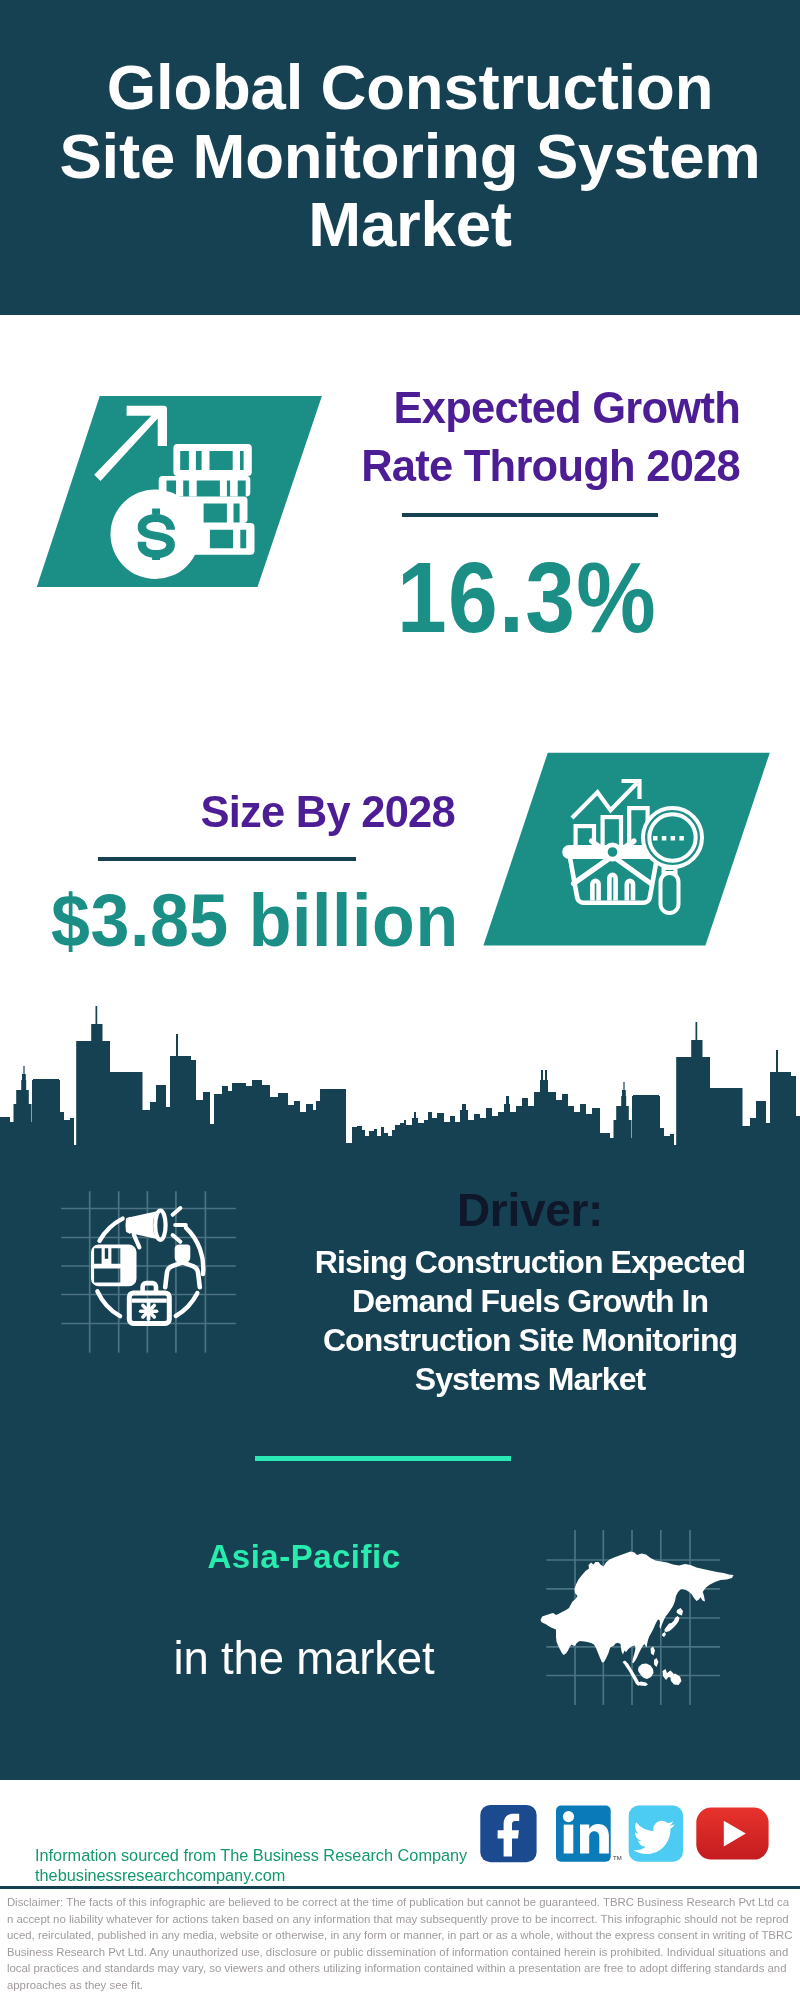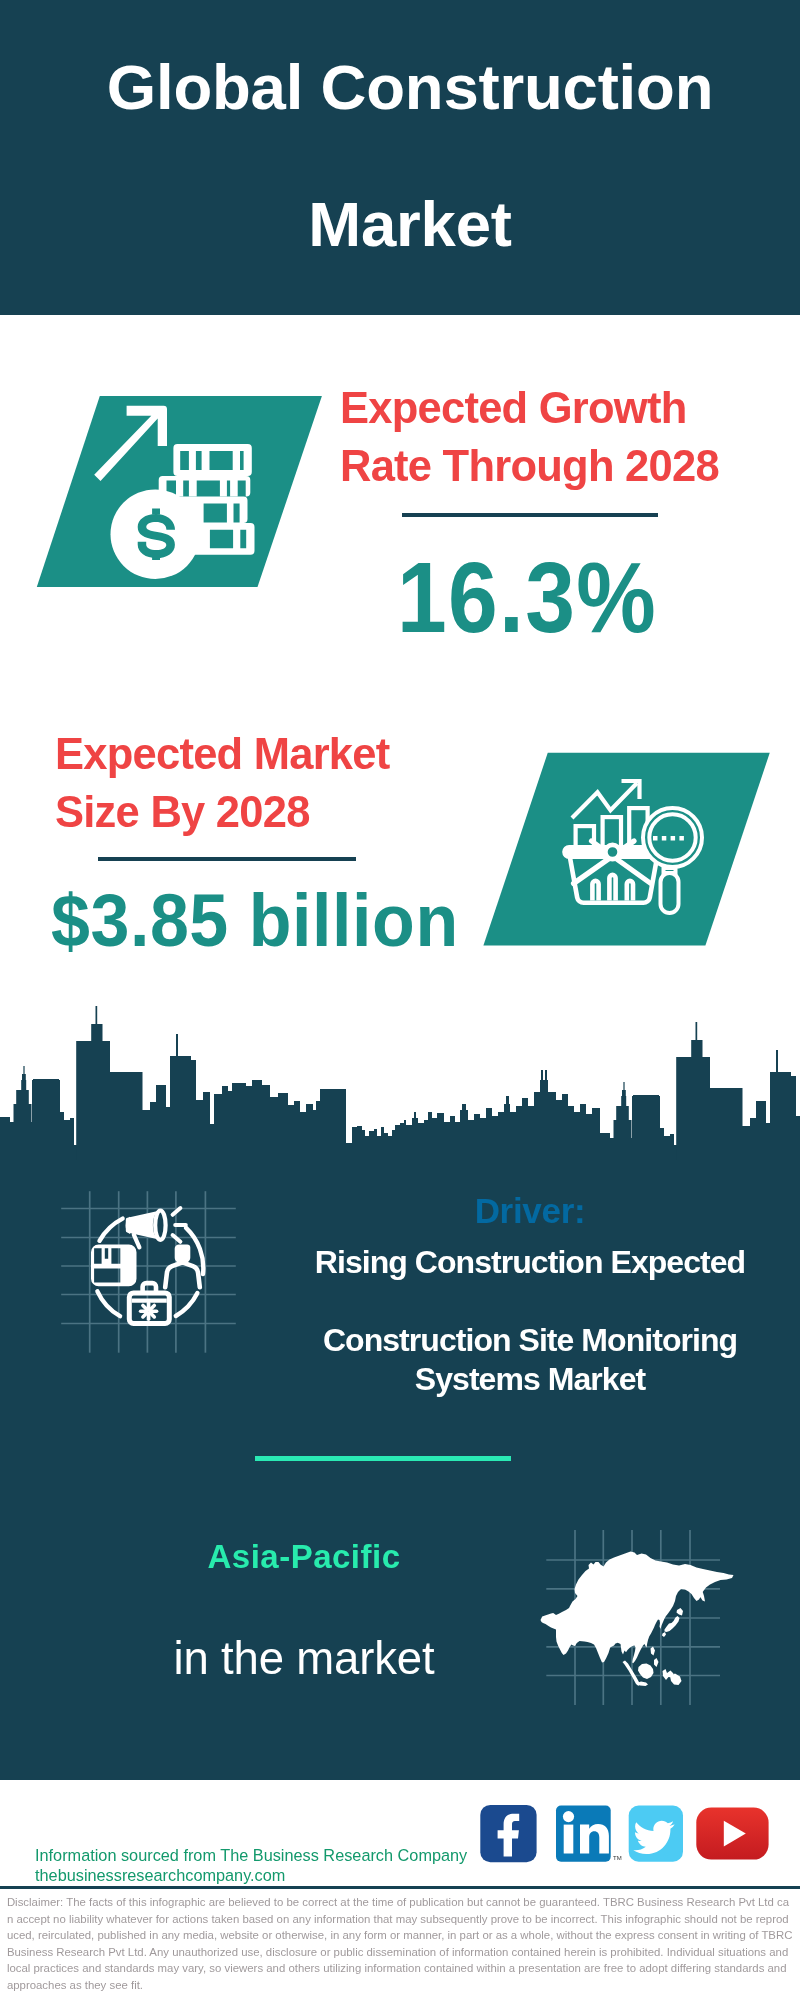--- a/index.html
+++ b/index.html
@@ -4,31 +4,31 @@
 <style>
   html,body{margin:0;padding:0;}
   body{width:800px;height:2000px;background:#ffffff;font-family:"Liberation Sans",sans-serif;overflow:hidden;}
   .page{position:relative;width:716px;height:2000px;background:#ffffff;}
   .abs{position:absolute;}
 
   .header{left:0;top:0;width:800px;height:315px;background:#164152;}
   .title{left:10px;top:53px;width:800px;text-align:center;color:#ffffff;font-size:63.5px;
          font-weight:bold;line-height:68.5px;letter-spacing:-0.2px;}
 
-  .stat-head{text-align:left;color:#ef4444;font-size:43.5px;font-weight:bold;
+  .stat-head{text-align:right;color:#4c1d95;font-size:43.5px;font-weight:bold;
              line-height:57.5px;letter-spacing:-0.75px;}
   .rule{height:4px;background:#164152;}
   .bigval{white-space:nowrap;color:#1b8f86;font-weight:bold;}
   .bigval.v1{font-size:101px;line-height:98px;letter-spacing:1.5px;text-align:center;transform:scaleX(0.885);transform-origin:left center;}
   .bigval.v2{font-size:74px;line-height:74px;letter-spacing:0.6px;text-align:left;transform:scaleX(0.945);transform-origin:left center;}
 
   .darkpanel{left:0;top:1145px;width:800px;height:635px;background:#164152;}
 
-  .driver-label{left:290px;top:1190px;width:480px;text-align:center;color:#0369a1;
-                font-size:35px;font-weight:bold;line-height:41.5px;letter-spacing:-0.3px;}
+  .driver-label{left:290px;top:1190px;width:480px;text-align:center;color:#0f172a;
+                font-size:46px;font-weight:bold;line-height:41.5px;letter-spacing:-0.3px;}
   .driver-text{left:290px;top:1243px;width:480px;text-align:center;color:#ffffff;
                font-size:32px;font-weight:bold;line-height:39px;letter-spacing:-0.95px;}
   .grn-rule{left:255px;top:1456px;width:256px;height:5px;background:#2ae9b4;}
 
   .region-label{left:74px;top:1535px;width:460px;text-align:center;color:#28ebad;
                 font-size:33px;font-weight:bold;line-height:43px;letter-spacing:0.5px;}
   .region-text{left:74px;top:1585px;width:460px;text-align:center;color:#ffffff;
                font-size:45.5px;font-weight:normal;line-height:49px;letter-spacing:-0.15px;}
 
   .footbar{left:0;top:1780px;width:800px;height:108px;background:#ffffff;}
@@ -36,21 +36,21 @@
   .hr-foot{left:0;top:1886px;width:800px;height:3px;background:#164152;}
   .disclaimer{left:6.9px;top:1894px;width:786px;color:#a09a9c;font-size:11.4px;
               line-height:16.5px;text-align:left;word-break:break-all;}
   svg.layer{position:absolute;left:0;top:0;pointer-events:none;}
 </style>
 </head>
 <body>
 
 <div class="page">
   <div class="abs header">
-    <div class="abs title"><span>Global Construction</span><br><br><span>Market</span></div>
+    <div class="abs title"><span>Global Construction</span><br><span>Site Monitoring System</span><br><span>Market</span></div>
   </div>
   <svg class="icon-money" width="800" height="2000" viewBox="0 0 800 2000" style="position:absolute;left:0;top:0;pointer-events:none;">
     <polygon points="99.8,396 321.9,396 257.5,587 36.8,587" fill="#1b8f86"></polygon>
     <g fill="#ffffff">
       <path d="M126.6 405.7 h37 a3.4 3.4 0 0 1 3.4 3.4 v37 h-9.3 v-27.5 L100.5 481 l-6.3-6.3 l57.1 -59 h-24.7 z"></path>
     </g>
     <g>
       <path fill="#ffffff" fill-rule="evenodd" d="M177.4 443.9 h70.4 a4 4 0 0 1 4 4 v24.2 a4 4 0 0 1 -4 4 h-70.4 a4 4 0 0 1 -4 -4 v-24.2 a4 4 0 0 1 4 -4 Z M180.2 451.1 h8.7 v18.8 h-8.7 Z M195.9 451.1 h5.7 v18.8 h-5.7 Z M209.5 451.1 h23.2 v18.8 h-23.2 Z M240.0 451.1 h3.6 v18.8 h-3.6 Z"></path>
       <path fill="#ffffff" fill-rule="evenodd" d="M162.7 476.1 h83.6 a4 4 0 0 1 4 4 v12.3 a4 4 0 0 1 -4 4 h-83.6 a4 4 0 0 1 -4 -4 v-12.3 a4 4 0 0 1 4 -4 Z M166.5 480.5 h9.5 v15.9 h-9.5 Z M183.2 480.5 h5.7 v15.9 h-5.7 Z M196.7 480.5 h23.2 v15.9 h-23.2 Z M226.9 480.5 h3.2 v15.9 h-3.2 Z M237.7 480.5 h8.0 v15.9 h-8.0 Z"></path>
       <path fill="#ffffff" fill-rule="evenodd" d="M173.5 496.4 h70.0 a4 4 0 0 1 4 4 v18.6 a4 4 0 0 1 -4 4 h-70.0 a4 4 0 0 1 -4 -4 v-18.6 a4 4 0 0 1 4 -4 Z M203.6 503.5 h23.3 v18.9 h-23.3 Z M233.5 503.5 h6.1 v18.9 h-6.1 Z"></path>
@@ -96,21 +96,21 @@
       <path d="M663.5 868 h12 v5 h-12 z"></path>
     </g>
     <g fill="#ffffff">
       <rect x="653" y="836" width="4.5" height="4.5"></rect>
       <rect x="661.8" y="836" width="4.5" height="4.5"></rect>
       <rect x="670.6" y="836" width="4.5" height="4.5"></rect>
       <rect x="679.4" y="836" width="4.5" height="4.5"></rect>
     </g>
   </svg>
 
-  <div class="abs stat-head" style="left:55px;top:726px;width:400px;"><span>Expected Market</span><br><span>Size By 2028</span></div>
+  <div class="abs stat-head" style="left:55px;top:726px;width:400px;"><br><span>Size By 2028</span></div>
   <div class="abs rule" style="left:98px;top:857px;width:258px;"></div>
   <div class="abs bigval v2" style="left:51px;top:884px;width:500px;">$3.85 billion</div>
   <div class="abs darkpanel"></div>
   <svg class="layer" width="800" height="2000" viewBox="0 0 800 2000">
     <path d="M0.0,1160.0 L0.0,1117.0 L10.0,1117.0 L10.0,1122.0 L13.5,1122.0 L13.5,1104.0 L16.2,1104.0 L16.2,1090.0 L21.2,1090.0 L21.2,1080.0 L22.0,1080.0 L22.0,1074.0 L23.4,1074.0 L23.4,1066.0 L24.6,1066.0 L24.6,1074.0 L25.8,1074.0 L25.8,1080.0 L26.2,1080.0 L26.2,1090.0 L28.8,1090.0 L28.8,1104.0 L31.5,1104.0 L31.5,1122.0 L32.0,1122.0 L32.0,1080.0 L33.0,1080.0 L33.0,1079.0 L59.0,1079.0 L59.0,1080.0 L60.0,1080.0 L60.0,1112.0 L64.0,1112.0 L64.0,1120.0 L70.0,1120.0 L70.0,1118.0 L74.0,1118.0 L74.0,1160.0 L76.2,1160.0 L76.2,1041.0 L91.2,1041.0 L91.2,1024.0 L95.5,1024.0 L95.5,1006.0 L97.2,1006.0 L97.2,1024.0 L102.5,1024.0 L102.5,1041.0 L110.0,1041.0 L110.0,1072.0 L142.5,1072.0 L142.5,1110.0 L150.0,1110.0 L150.0,1102.0 L156.0,1102.0 L156.0,1085.0 L166.0,1085.0 L166.0,1107.0 L170.0,1107.0 L170.0,1056.0 L176.0,1056.0 L176.0,1034.0 L178.0,1034.0 L178.0,1056.0 L191.0,1056.0 L191.0,1060.0 L196.0,1060.0 L196.0,1100.0 L203.0,1100.0 L203.0,1092.0 L210.0,1092.0 L210.0,1124.0 L214.0,1124.0 L214.0,1094.0 L222.0,1094.0 L222.0,1086.0 L228.0,1086.0 L228.0,1091.0 L232.0,1091.0 L232.0,1083.0 L246.0,1083.0 L246.0,1086.0 L252.0,1086.0 L252.0,1080.0 L262.0,1080.0 L262.0,1085.0 L270.0,1085.0 L270.0,1097.0 L278.0,1097.0 L278.0,1093.0 L288.0,1093.0 L288.0,1105.0 L294.0,1105.0 L294.0,1101.0 L300.0,1101.0 L300.0,1112.0 L306.0,1112.0 L306.0,1104.0 L313.0,1104.0 L313.0,1110.0 L316.0,1110.0 L316.0,1101.0 L320.0,1101.0 L320.0,1089.0 L346.0,1089.0 L346.0,1143.0 L352.0,1143.0 L352.0,1127.0 L357.0,1127.0 L357.0,1126.0 L362.0,1126.0 L362.0,1130.0 L365.0,1130.0 L365.0,1136.0 L369.0,1136.0 L369.0,1131.0 L374.0,1131.0 L374.0,1129.0 L377.0,1129.0 L377.0,1136.0 L381.0,1136.0 L381.0,1127.0 L384.0,1127.0 L384.0,1133.0 L388.0,1133.0 L388.0,1136.0 L392.0,1136.0 L392.0,1130.0 L395.0,1130.0 L395.0,1125.0 L400.0,1125.0 L400.0,1123.0 L404.0,1123.0 L404.0,1120.0 L406.0,1120.0 L406.0,1125.0 L412.0,1125.0 L412.0,1118.0 L414.0,1118.0 L414.0,1112.0 L416.0,1112.0 L416.0,1118.0 L418.0,1118.0 L418.0,1123.0 L424.0,1123.0 L424.0,1120.0 L428.0,1120.0 L428.0,1112.0 L432.0,1112.0 L432.0,1118.0 L437.0,1118.0 L437.0,1113.0 L444.0,1113.0 L444.0,1122.0 L450.0,1122.0 L450.0,1116.0 L455.0,1116.0 L455.0,1122.0 L460.0,1122.0 L460.0,1110.0 L462.0,1110.0 L462.0,1104.0 L466.0,1104.0 L466.0,1110.0 L468.0,1110.0 L468.0,1120.0 L474.0,1120.0 L474.0,1114.0 L480.0,1114.0 L480.0,1118.0 L486.0,1118.0 L486.0,1108.0 L492.0,1108.0 L492.0,1116.0 L498.0,1116.0 L498.0,1112.0 L504.0,1112.0 L504.0,1104.0 L506.0,1104.0 L506.0,1096.0 L509.0,1096.0 L509.0,1104.0 L510.0,1104.0 L510.0,1112.0 L516.0,1112.0 L516.0,1106.0 L522.0,1106.0 L522.0,1098.0 L528.0,1098.0 L528.0,1106.0 L534.0,1106.0 L534.0,1092.0 L540.0,1092.0 L540.0,1080.0 L541.0,1080.0 L541.0,1070.0 L543.0,1070.0 L543.0,1080.0 L545.0,1080.0 L545.0,1070.0 L547.0,1070.0 L547.0,1080.0 L548.0,1080.0 L548.0,1092.0 L556.0,1092.0 L556.0,1100.0 L562.0,1100.0 L562.0,1094.0 L568.0,1094.0 L568.0,1106.0 L574.0,1106.0 L574.0,1112.0 L580.0,1112.0 L580.0,1104.0 L586.0,1104.0 L586.0,1114.0 L592.0,1114.0 L592.0,1108.0 L600.0,1108.0 L600.0,1133.0 L610.0,1133.0 L610.0,1138.0 L613.5,1138.0 L613.5,1120.0 L616.2,1120.0 L616.2,1106.0 L621.2,1106.0 L621.2,1096.0 L622.0,1096.0 L622.0,1090.0 L623.4,1090.0 L623.4,1082.0 L624.6,1082.0 L624.6,1090.0 L625.8,1090.0 L625.8,1096.0 L626.2,1096.0 L626.2,1106.0 L628.8,1106.0 L628.8,1120.0 L631.5,1120.0 L631.5,1138.0 L632.0,1138.0 L632.0,1096.0 L633.0,1096.0 L633.0,1095.0 L659.0,1095.0 L659.0,1096.0 L660.0,1096.0 L660.0,1128.0 L664.0,1128.0 L664.0,1136.0 L670.0,1136.0 L670.0,1134.0 L674.0,1134.0 L674.0,1160.0 L676.2,1160.0 L676.2,1057.0 L691.2,1057.0 L691.2,1040.0 L695.5,1040.0 L695.5,1022.0 L697.2,1022.0 L697.2,1040.0 L702.5,1040.0 L702.5,1057.0 L710.0,1057.0 L710.0,1088.0 L742.5,1088.0 L742.5,1126.0 L750.0,1126.0 L750.0,1118.0 L756.0,1118.0 L756.0,1101.0 L766.0,1101.0 L766.0,1123.0 L770.0,1123.0 L770.0,1072.0 L776.0,1072.0 L776.0,1050.0 L778.0,1050.0 L778.0,1072.0 L791.0,1072.0 L791.0,1076.0 L796.0,1076.0 L796.0,1116.0 L800.0,1116.0 L800.0,1160.0 Z" fill="#164152"></path>
   </svg>
   <svg class="layer" width="800" height="2000" viewBox="0 0 800 2000">
     <g stroke="#4b7383" stroke-width="1.7">
       <line x1="89.7" y1="1191.2" x2="89.7" y2="1352.7"></line>
       <line x1="118.7" y1="1191.2" x2="118.7" y2="1352.7"></line>
@@ -158,21 +158,21 @@
       <path d="M150.0 1312.6 L154.3 1316.9"></path>
       <path d="M148.6 1313.2 L148.6 1319.2"></path>
       <path d="M147.2 1312.6 L142.9 1316.9"></path>
       <path d="M146.6 1311.2 L140.6 1311.2"></path>
       <path d="M147.2 1309.8 L142.9 1305.5"></path>
       <path d="M148.6 1309.2 L148.6 1303.2"></path>
       <path d="M150.0 1309.8 L154.3 1305.5"></path>
     </g>
   </svg>
   <div class="abs driver-label">Driver:</div>
-  <div class="abs driver-text"><span>Rising Construction Expected</span><br><br><span>Construction Site Monitoring</span><br><span>Systems Market</span></div>
+  <div class="abs driver-text"><span>Rising Construction Expected</span><br><span>Demand Fuels Growth In</span><br><span>Construction Site Monitoring</span><br><span>Systems Market</span></div>
   <div class="abs grn-rule"></div>
   <div class="abs region-label">Asia-Pacific</div>
   <div class="abs region-text"><br><span>in the market</span></div>
   <svg class="layer" width="800" height="2000" viewBox="0 0 800 2000">
     <g stroke="#4b7383" stroke-width="1.7">
       <line x1="575.0" y1="1530" x2="575.0" y2="1705"></line>
       <line x1="603.3" y1="1530" x2="603.3" y2="1705"></line>
       <line x1="632.0" y1="1530" x2="632.0" y2="1705"></line>
       <line x1="660.8" y1="1530" x2="660.8" y2="1705"></line>
       <line x1="690.0" y1="1530" x2="690.0" y2="1705"></line>

